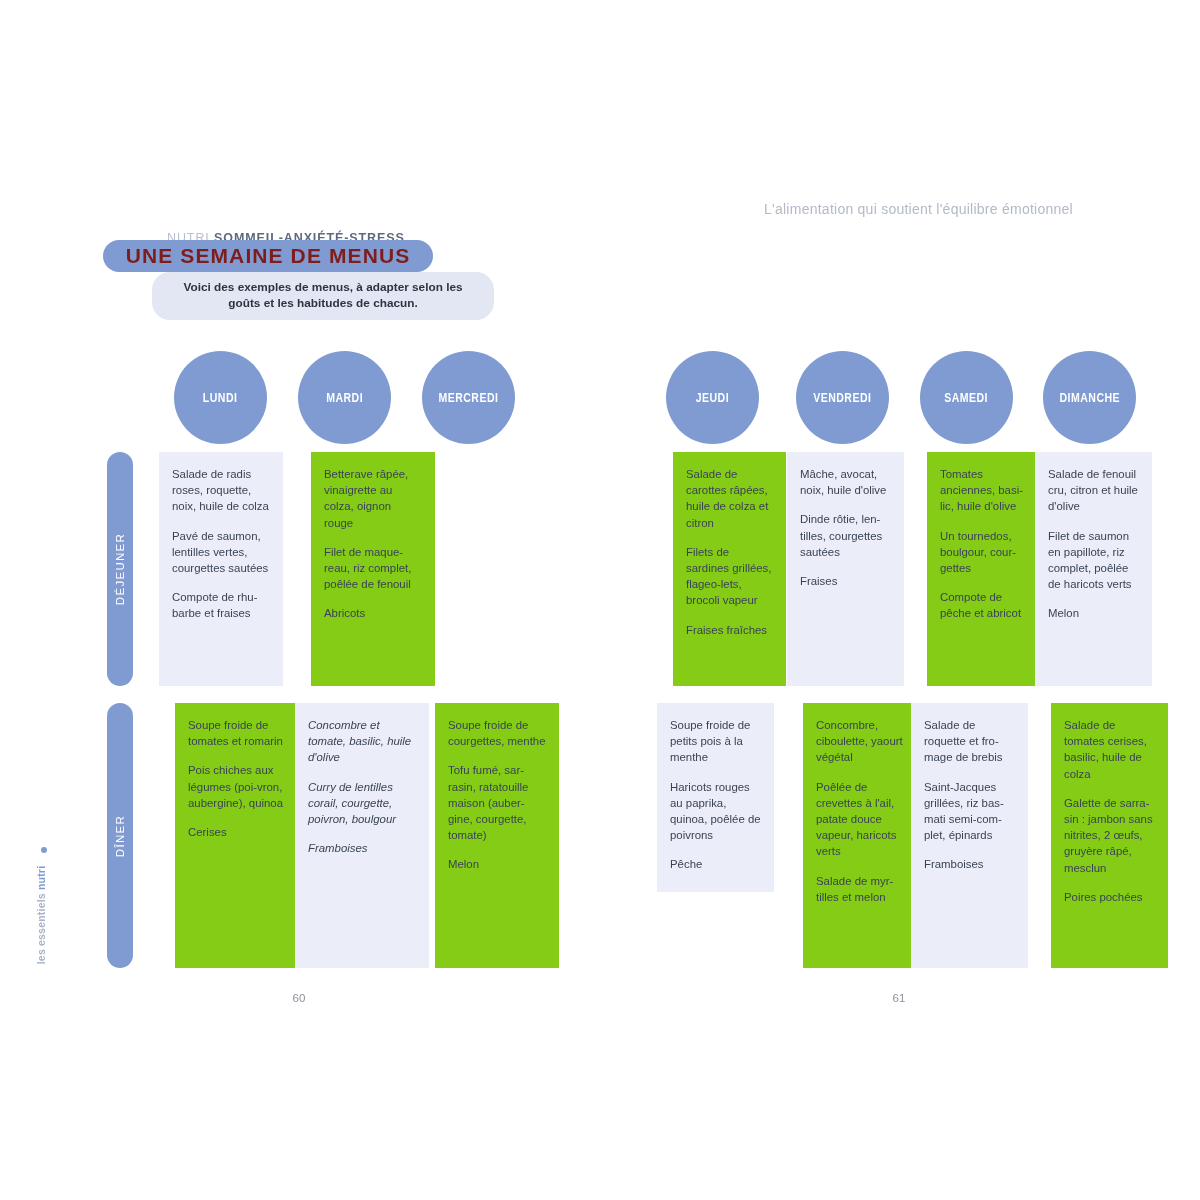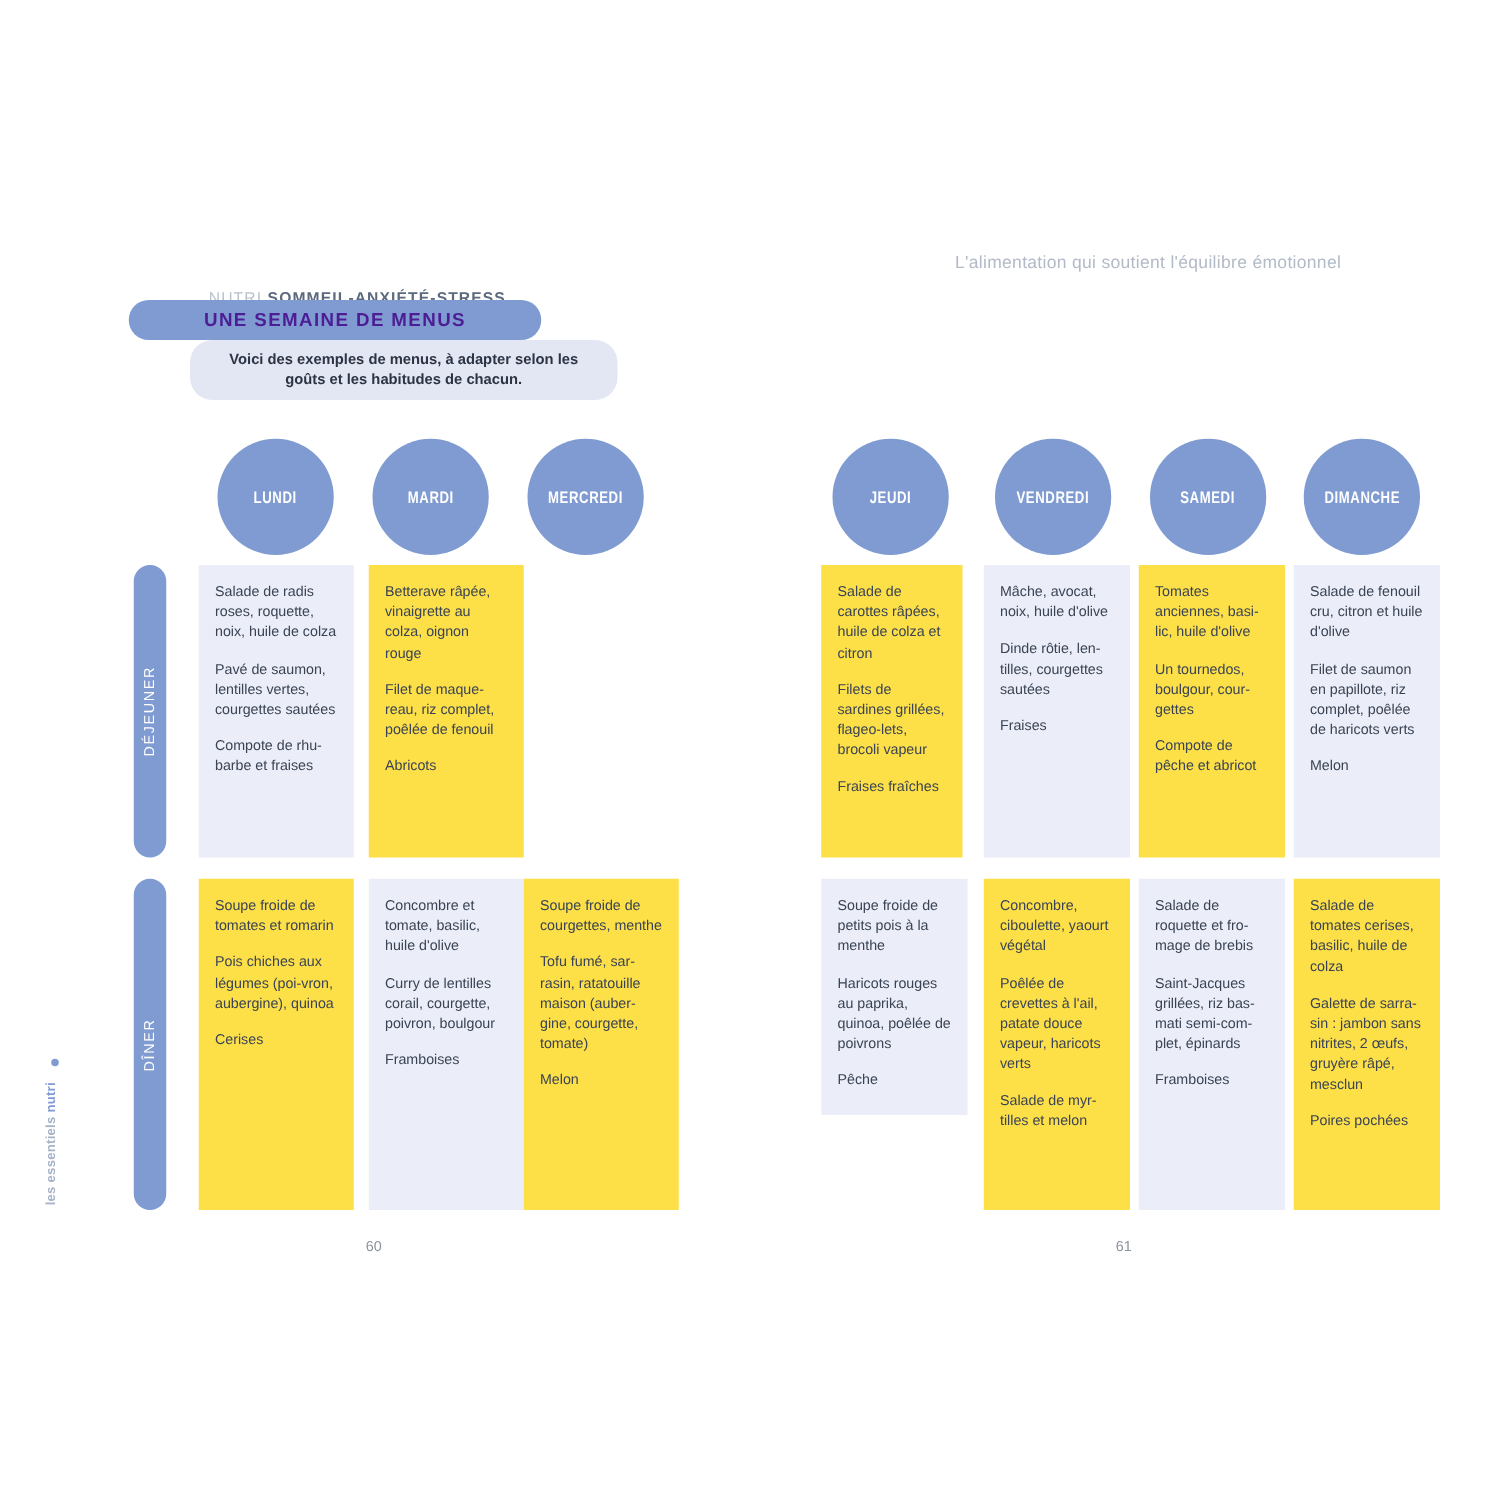--- a/index.html
+++ b/index.html
@@ -52,22 +52,22 @@
     width: 330px;
     height: 32px;
     background: #7f9bd1;
     border-radius: 16px;
     box-sizing: border-box;
     display: flex;
     align-items: center;
     justify-content: center;
   }
   .title-pill span {
-    color: #4c1d95;
-    font-size: 15px;
+    color: #7f1d1d;
+    font-size: 21px;
     font-weight: 700;
     letter-spacing: 1.1px;
   }
   .subtitle-pill {
     position: absolute;
     left: 152px;
     top: 272px;
     width: 342px;
     height: 48px;
     background: #e3e6f3;
@@ -126,21 +126,21 @@
     letter-spacing: 1.3px;
     white-space: nowrap;
   }
 
   
   .cell {
     position: absolute;
     box-sizing: border-box;
     padding: 14px 13px 10px 13px;
   }
-  .cell.shade-dark  { background: #fde047; }
+  .cell.shade-dark  { background: #84cc16; margin-left: 16px; }
   .cell.shade-light { background: #ebeef8; }
   .cell p {
     margin: 0 0 13px 0;
     font-size: 11.4px;
     line-height: 1.42;
     color: #3a4354;
     word-break: normal;
     -webkit-hyphens: manual;
     hyphens: manual;
   }
@@ -264,21 +264,21 @@
     <p>Salade de fenouil cru, citron et huile d'olive</p>
     <p>Filet de saumon en papillote, riz complet, poêlée de haricots verts</p>
     <p>Melon</p>
   </div>
 
   <div class="cell shade-dark" style="left:159px; top:703px; width:124px; height:265px;">
     <p>Soupe froide de tomates et romarin</p>
     <p>Pois chiches aux légumes (poi-vron, aubergine), quinoa</p>
     <p>Cerises</p>
   </div>
-  <div class="cell shade-light" style="left:295px; top:703px; width:124px; height:265px;">
+  <div class="cell shade-light" style="left:295px; top:703px; width:134px; height:265px;font-style:italic;">
     <p>Concombre et tomate, basilic, huile d'olive</p>
     <p>Curry de lentilles corail, courgette, poivron, boulgour</p>
     <p>Framboises</p>
   </div>
   <div class="cell shade-dark" style="left:419px; top:703px; width:124px; height:265px;">
     <p>Soupe froide de courgettes, menthe</p>
     <p>Tofu fumé, sar-rasin, ratatouille maison (auber-gine, courgette, tomate)</p>
     <p>Melon</p>
   </div>
 

